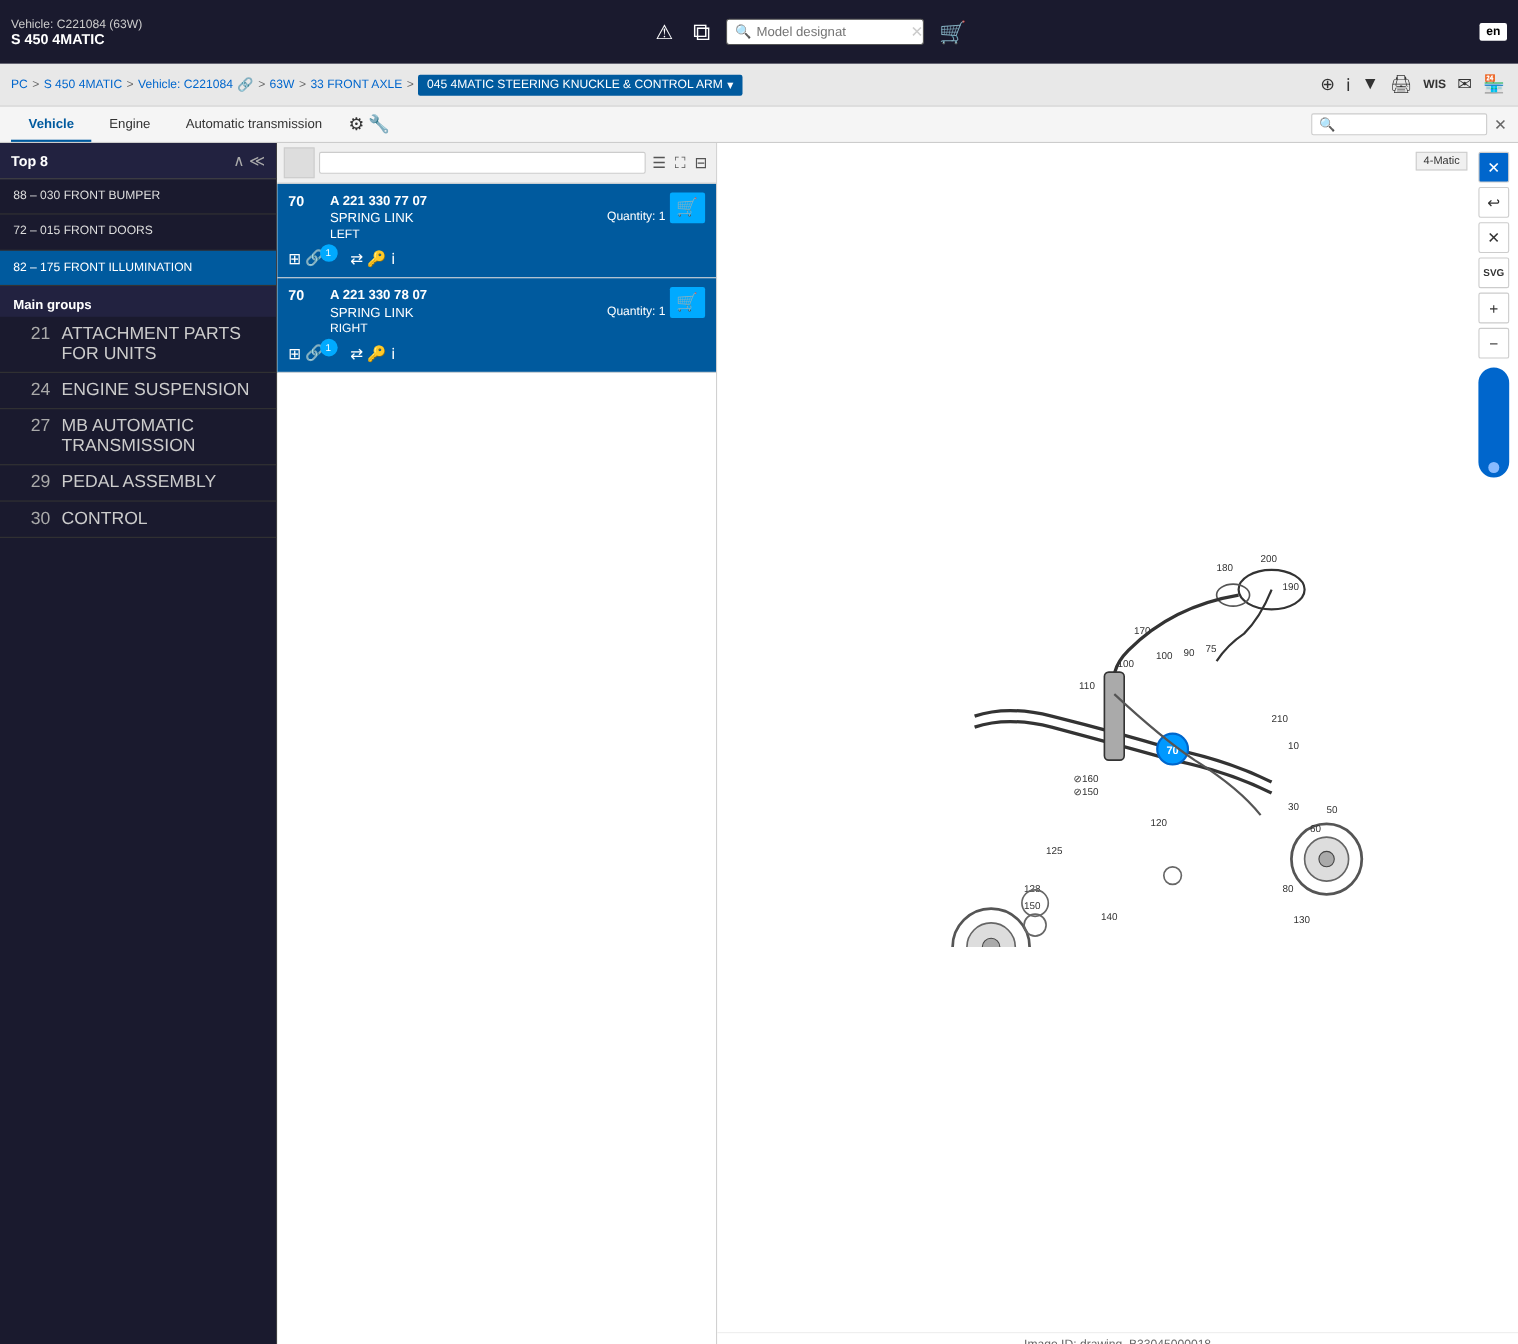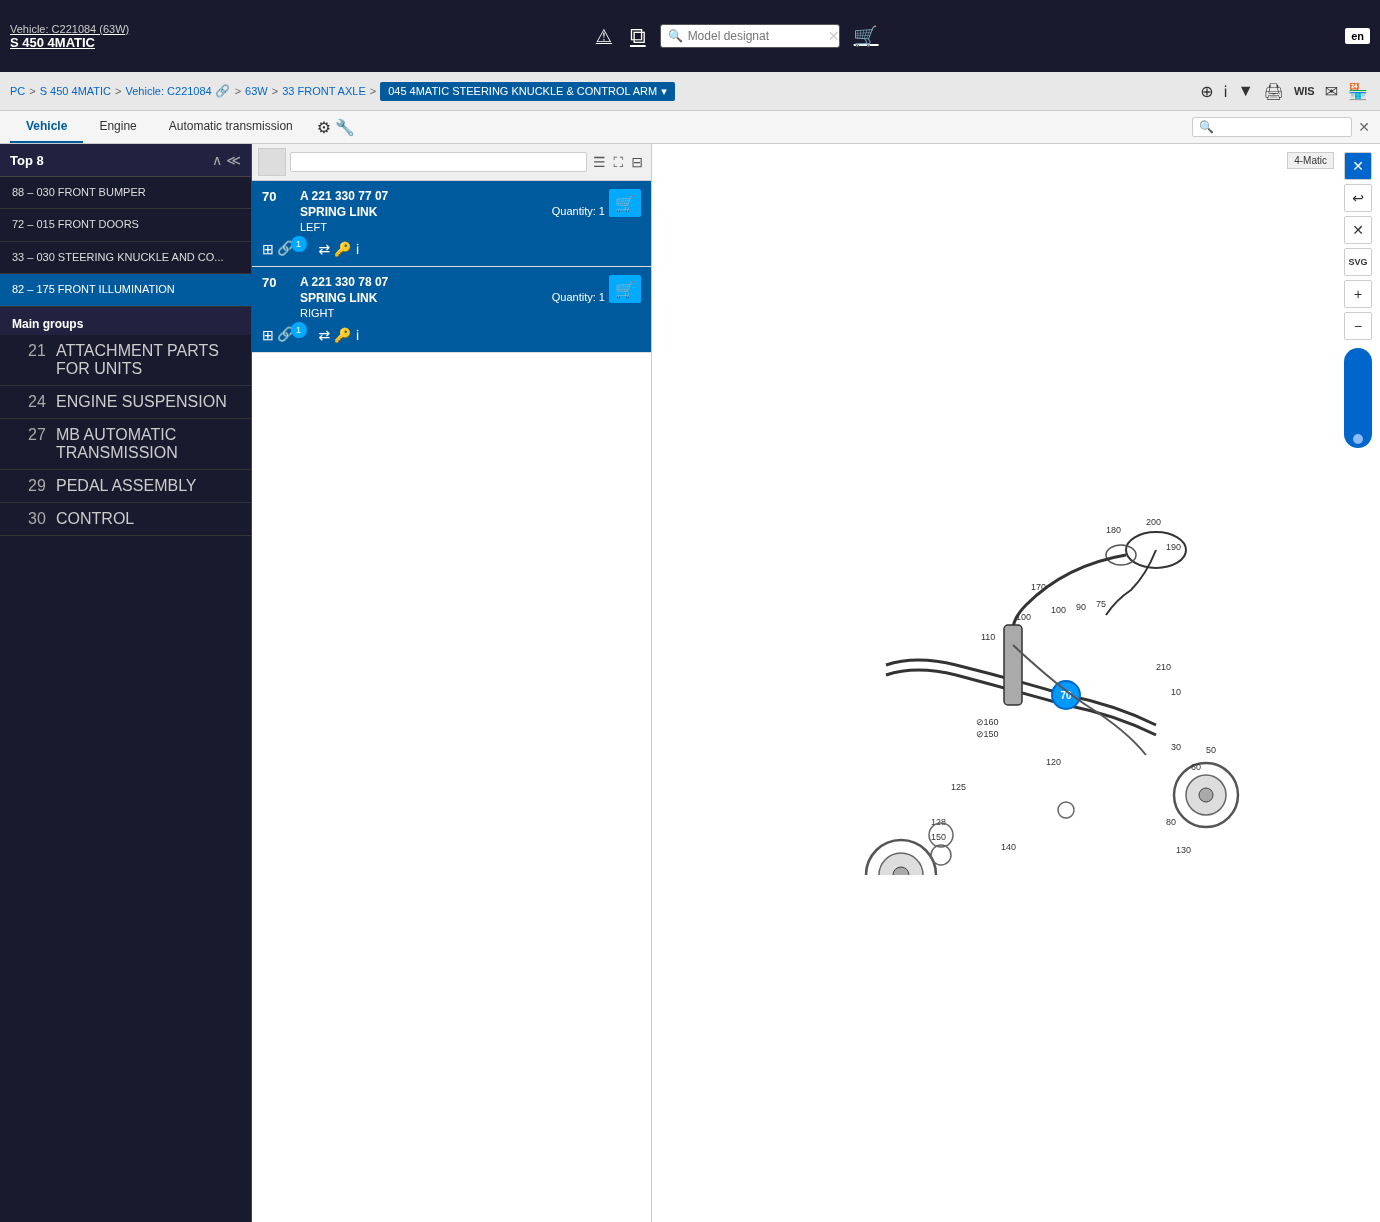--- a/index.html
+++ b/index.html
@@ -6,22 +6,21 @@
     body { font-family: Arial, sans-serif; font-size: 12px; background: #f0f0f0; overflow-x: hidden; }
 
     
     .top-header {
       background: #1a1a2e;
       color: white;
       display: flex;
       align-items: center;
       justify-content: space-between;
       padding: 4px 10px;
-      height: 72px;
-      text-decoration: underline;
+      height: 58px;
     }
     .top-header-left { display: flex; flex-direction: column; justify-content: center; }
     .vehicle-title { font-size: 11px; color: #ccc; }
     .vehicle-model { font-size: 13px; color: white; font-weight: bold; }
     .top-header-center { display: flex; align-items: center; gap: 10px; }
     .search-box {
       display: flex;
       align-items: center;
       background: white;
       border: 1px solid #555;
@@ -206,21 +205,21 @@
     .part-row {
       border-bottom: 1px solid #ddd;
       padding: 8px 10px;
       cursor: pointer;
     }
     .part-row.selected { background: #005a9e; color: white; }
     .part-row-top { display: flex; align-items: flex-start; justify-content: space-between; }
     .part-num { font-size: 13px; font-weight: bold; color: inherit; min-width: 30px; }
     .part-info { flex: 1; padding: 0 8px; }
     .part-code { font-size: 12px; font-weight: bold; }
-    .part-name { font-size: 12px; font-weight: bold; margin-top: 2px; }
+    .part-name { font-size: 12px; font-weight: normal; margin-top: 2px; }
     .part-detail { font-size: 11px; margin-top: 2px; }
     .part-qty { display: flex; flex-direction: row; align-items: flex-end; gap: 4px; }
     .qty-label { font-size: 11px; }
     .cart-btn {
       background: #00aaff;
       border: none;
       color: white;
       width: 32px;
       height: 28px;
       border-radius: 2px;
@@ -376,21 +375,20 @@
     <div class="sidebar-header">
       <span class="sidebar-title">Top 8</span>
       <div class="sidebar-header-btns">
         <button class="sidebar-hbtn">∧</button>
         <button class="sidebar-hbtn">≪</button>
       </div>
     </div>
 
     <div class="sidebar-item">88 – 030 FRONT BUMPER</div>
     <div class="sidebar-item">72 – 015 FRONT DOORS</div>
-    <div class="sidebar-item">33 – 030 STEERING KNUCKLE AND CO...</div>
     <div class="sidebar-item active">82 – 175 FRONT ILLUMINATION</div>
 
     <div class="sidebar-section-title">Main groups</div>
 
     <div class="sidebar-group-item">
       <span class="group-num">21</span>
       <span>ATTACHMENT PARTS FOR UNITS</span>
     </div>
     <div class="sidebar-group-item">
       <span class="group-num">24</span>

